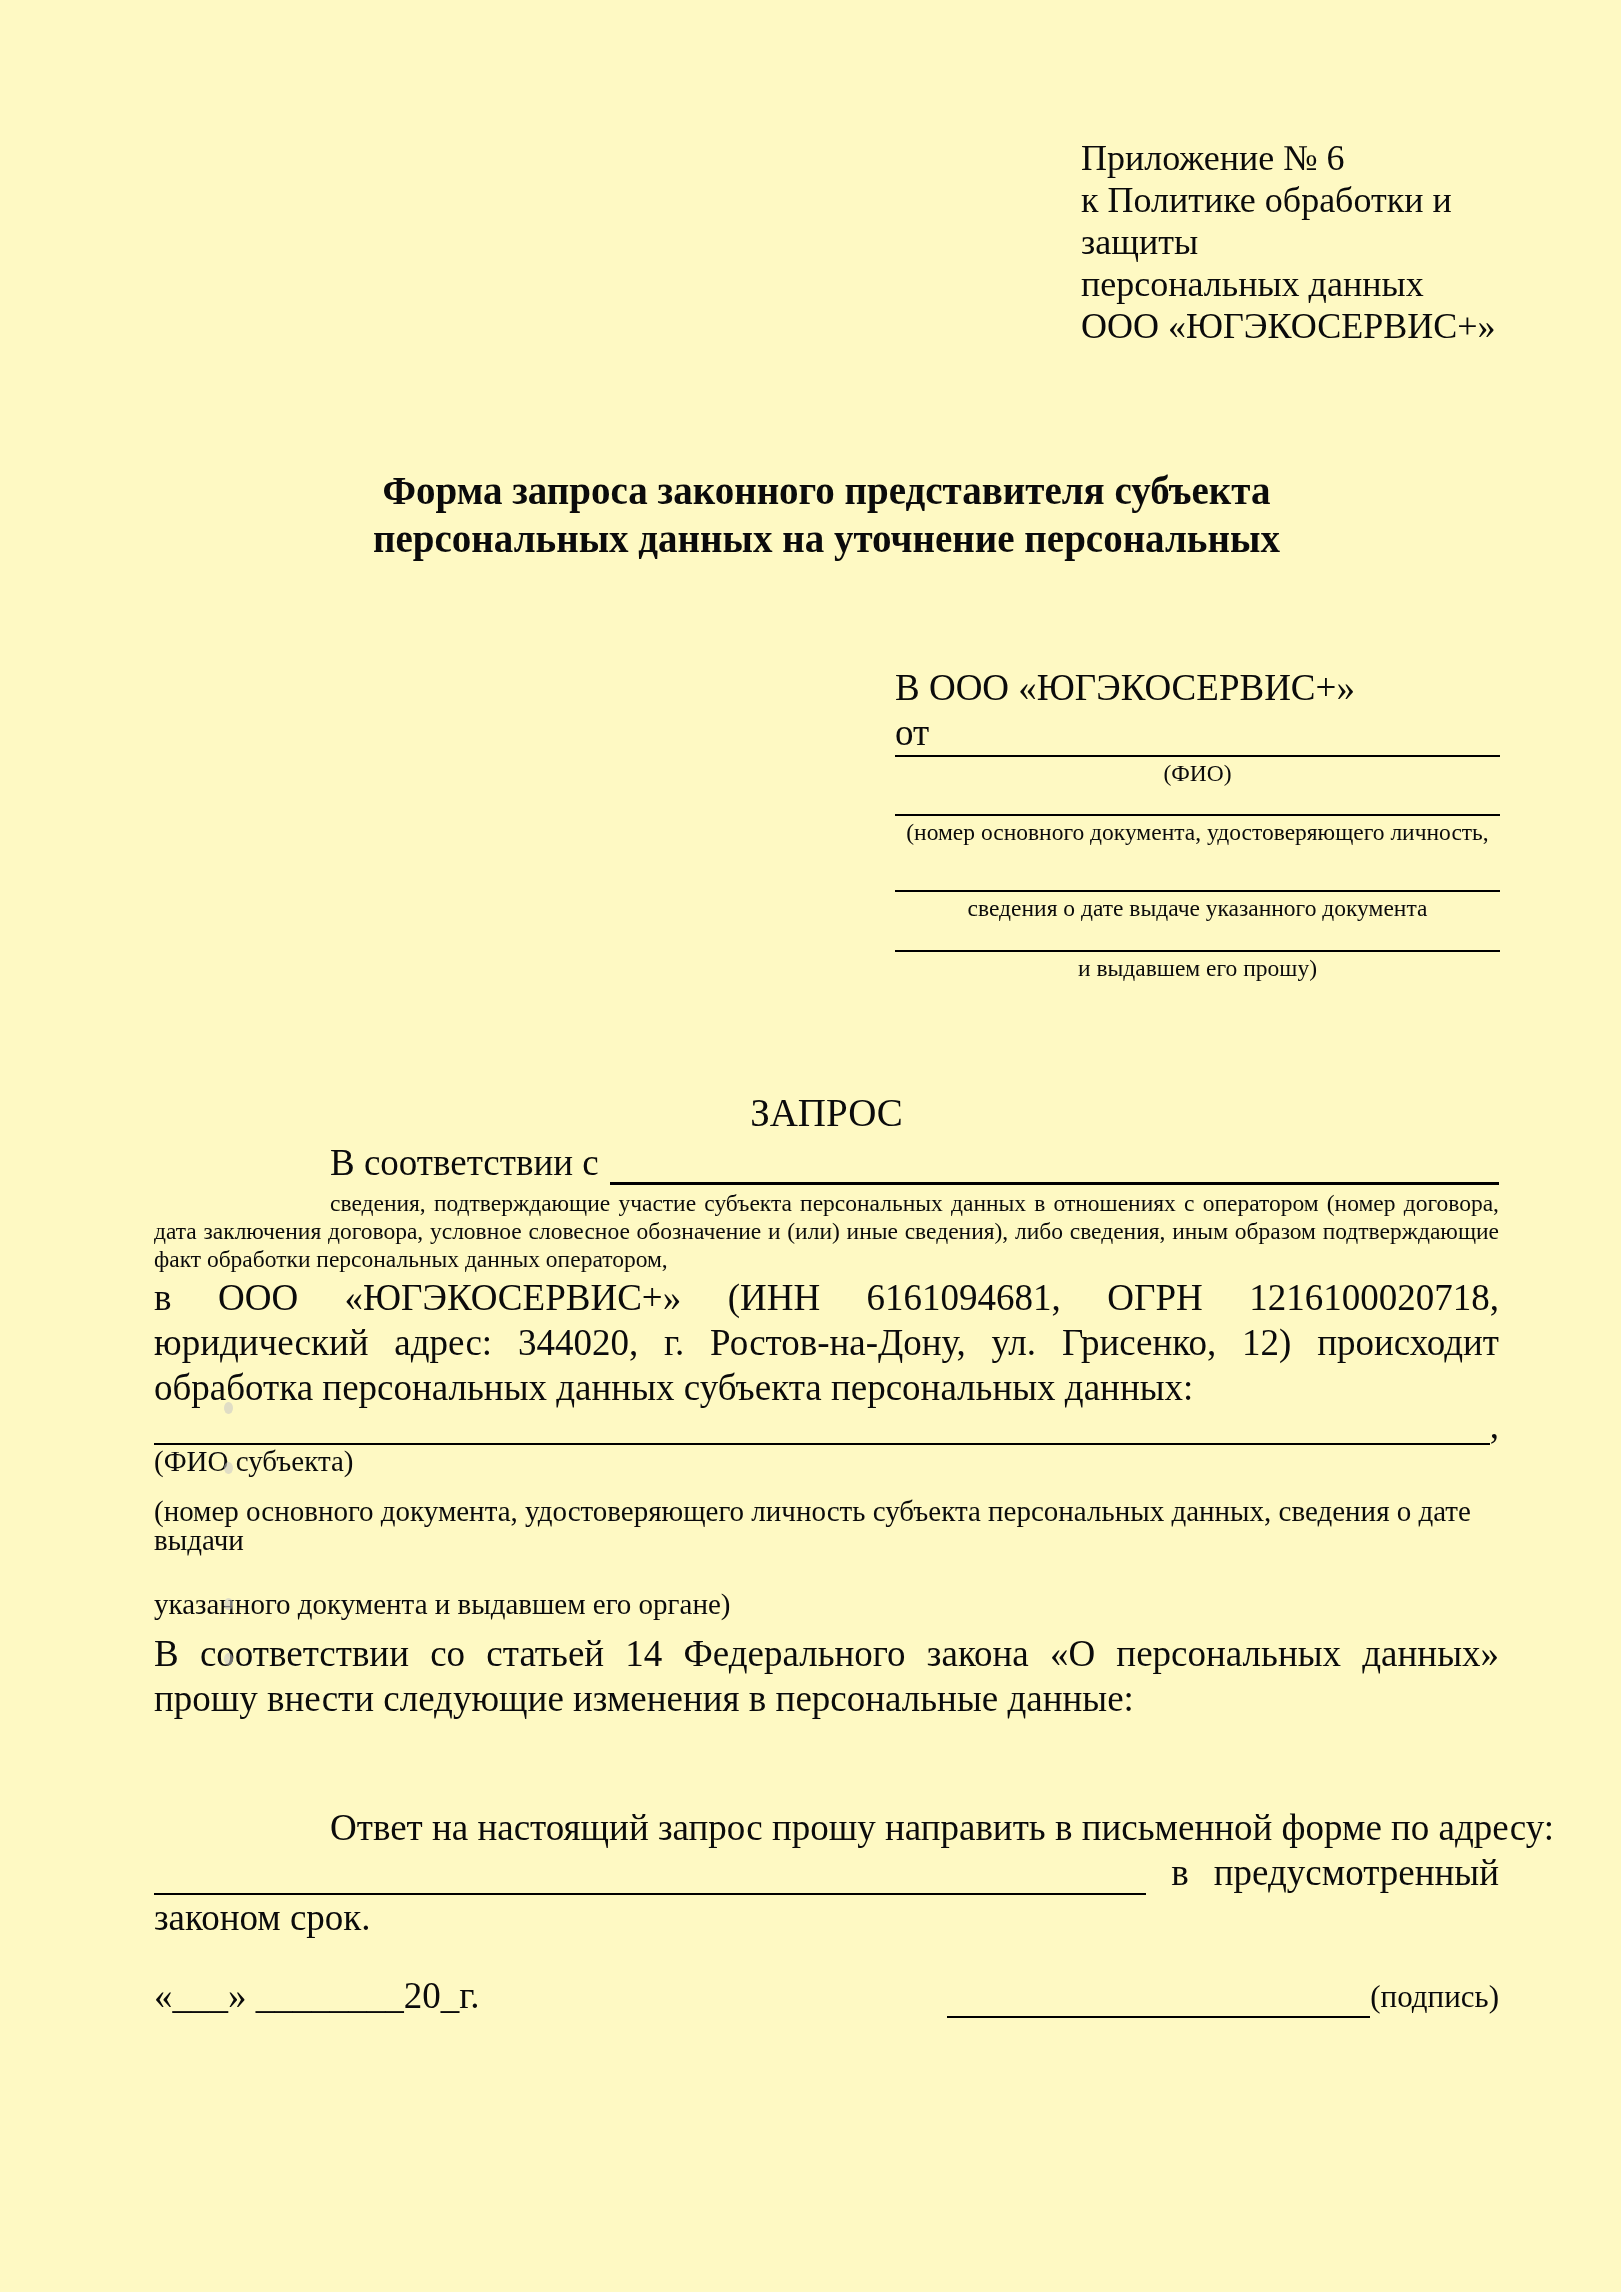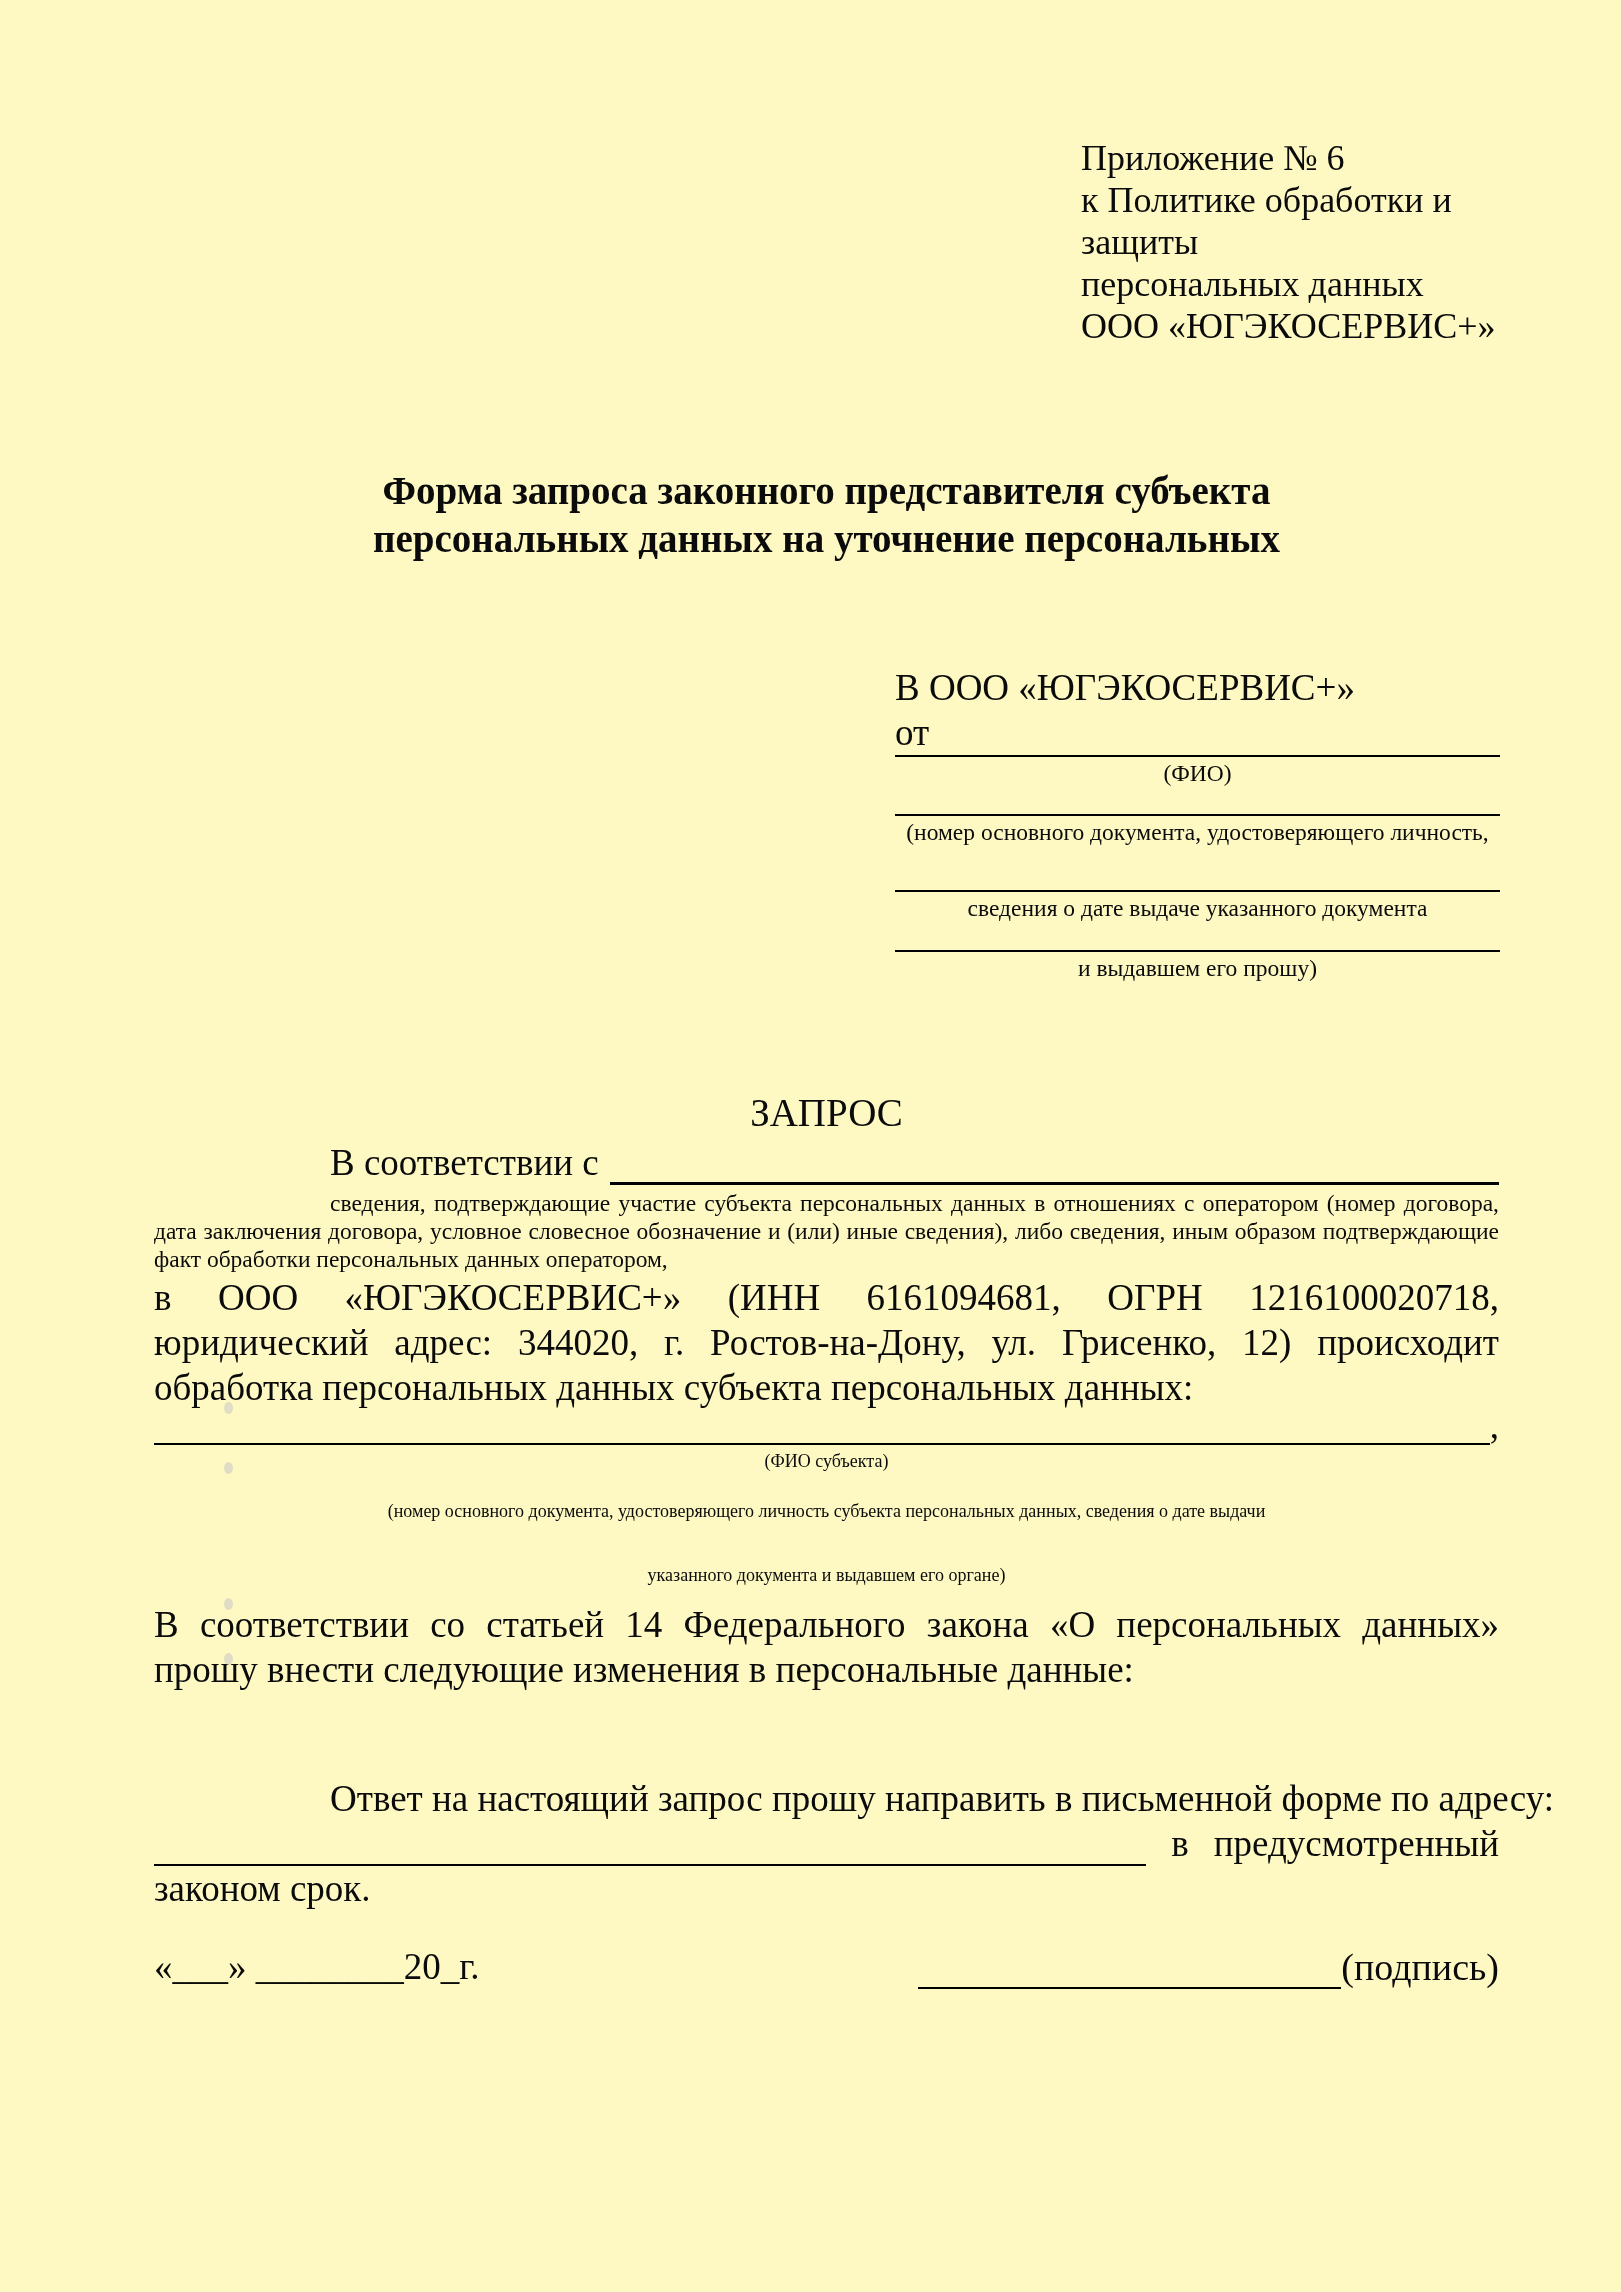--- a/index.html
+++ b/index.html
@@ -37,36 +37,36 @@
 
   .footnote { font-size: 23.5px; line-height: 28px; text-align: justify; text-indent: 176px; margin-top: 3.9px; font-family: Liberation Serif, serif; }
 
   .para { font-size: 37px; line-height: 45px; text-align: justify; }
   .op-para { margin-top: 2px; }
 
   .subject-row { display: flex; align-items: flex-end; font-size: 37px; line-height: 39px; margin-top: -3.9px; }
   .fill-subject { flex: 1 1 auto; border-bottom: 2.9px solid #000; height: 29px; }
   .subject-comma { white-space: pre; }
 
-  .cap-center { font-size: 18px; line-height: 29px; text-align: center; }
+  .cap-center { font-size: 29px; line-height: 29px; }
   .subject-cap { margin-top: 2px; }
   .doc-cap1 { margin-top: 21.6px; }
   .doc-cap2 { margin-top: 35px; }
 
   .law-para { margin-top: 12px; }
 
   .blank-space { height: 84px; }
 
   .response { font-size: 37px; line-height: 45px; }
   .resp-line1 { text-indent: 176px; white-space: nowrap; }
   .resp-line2 { display: flex; align-items: flex-end; justify-content: space-between; height: 45px; }
   .fill-address { width: 992px; border-bottom: 2.9px solid #000; height: 37px; }
 
   .signoff { margin-top: 33px; display: flex; justify-content: space-between; align-items: flex-end; font-size: 37px; line-height: 45px; }
-  .sig-group { display: flex; align-items: flex-end; font-size: 38px; line-height: 43px; }
+  .sig-group { display: flex; align-items: flex-end; font-size: 31px; line-height: 43px; }
   .fill-sign { width: 423px; border-bottom: 2.9px solid #000; height: 33px; }
 
   
   .artifact { position: absolute; left: 224px; width: 8.8px; height: 11.8px; background: #c7c7c7; border-radius: 50%; opacity: 0.55; }
   .a1 { top: 1402px; }
   .a2 { top: 1462px; }
   .a3 { top: 1598px; }
   .a4 { top: 1653px; }
 </style>
 </head>

